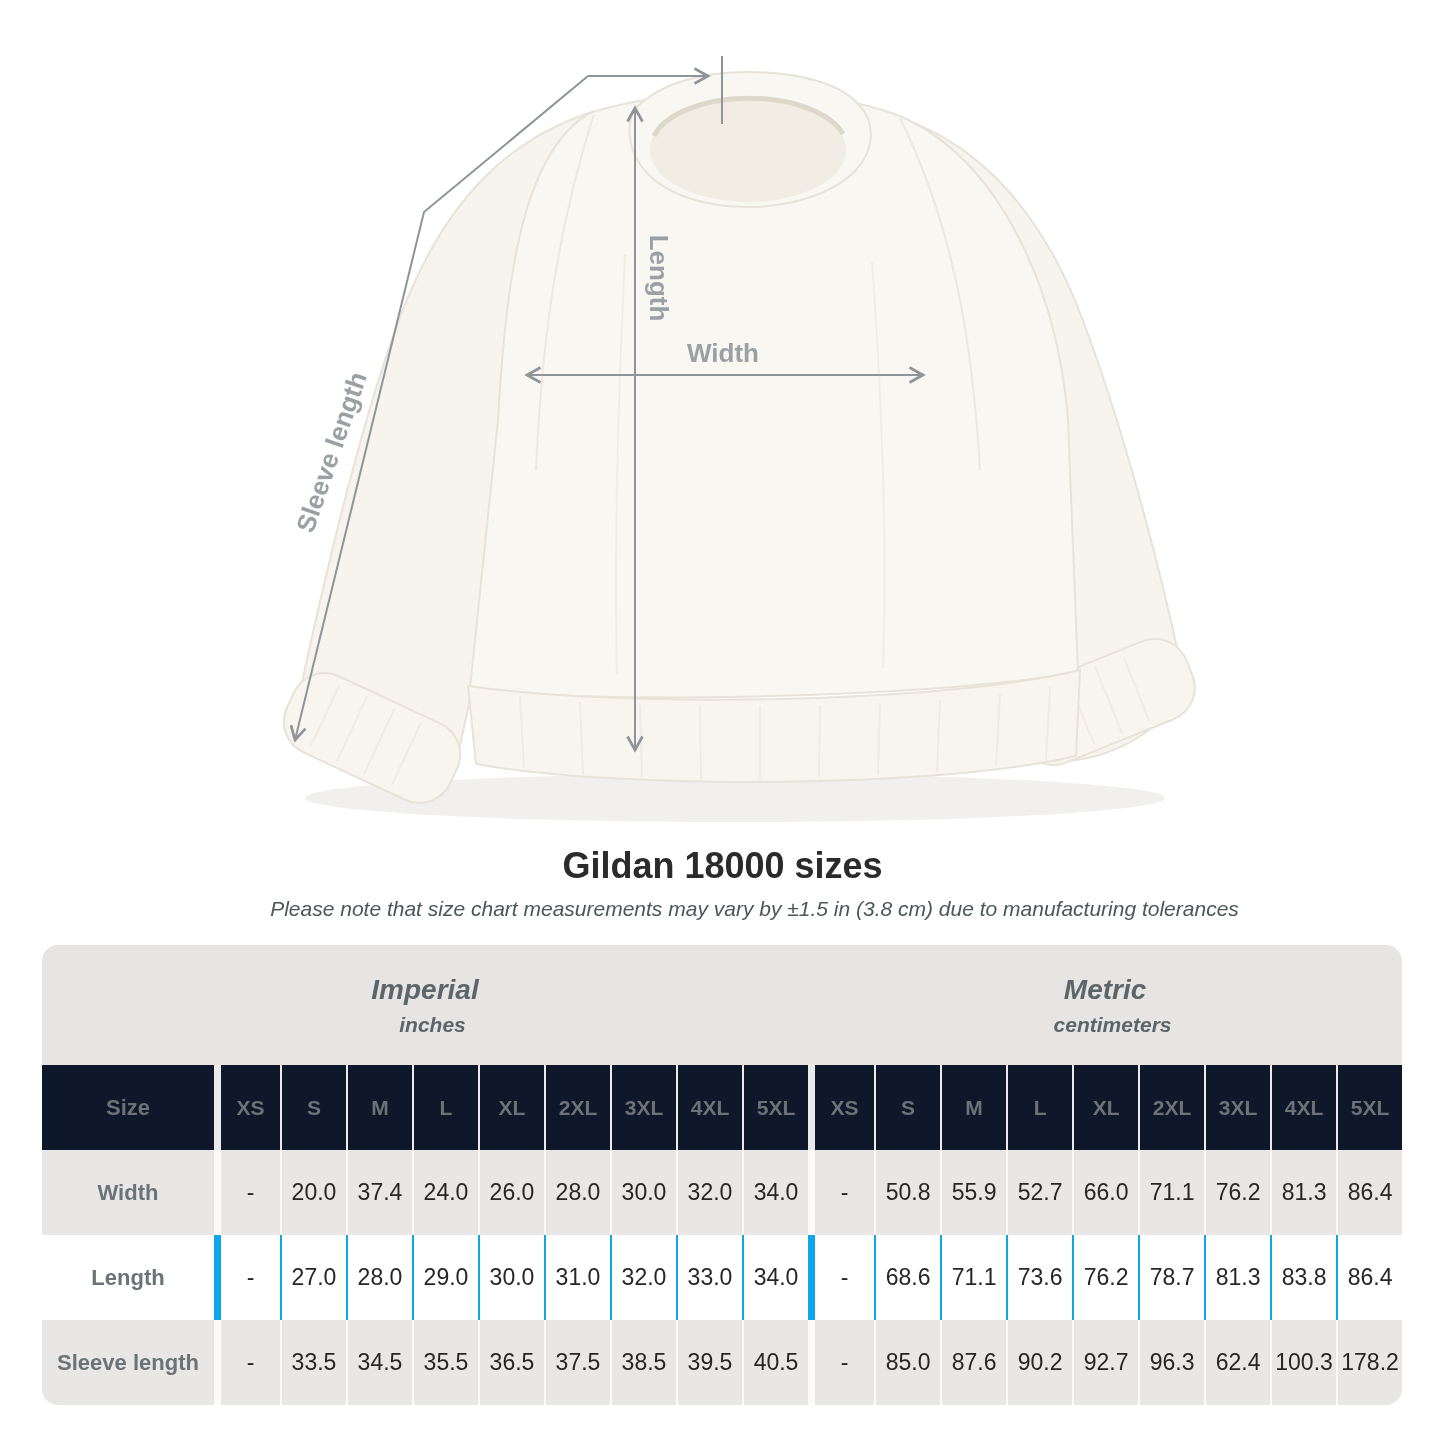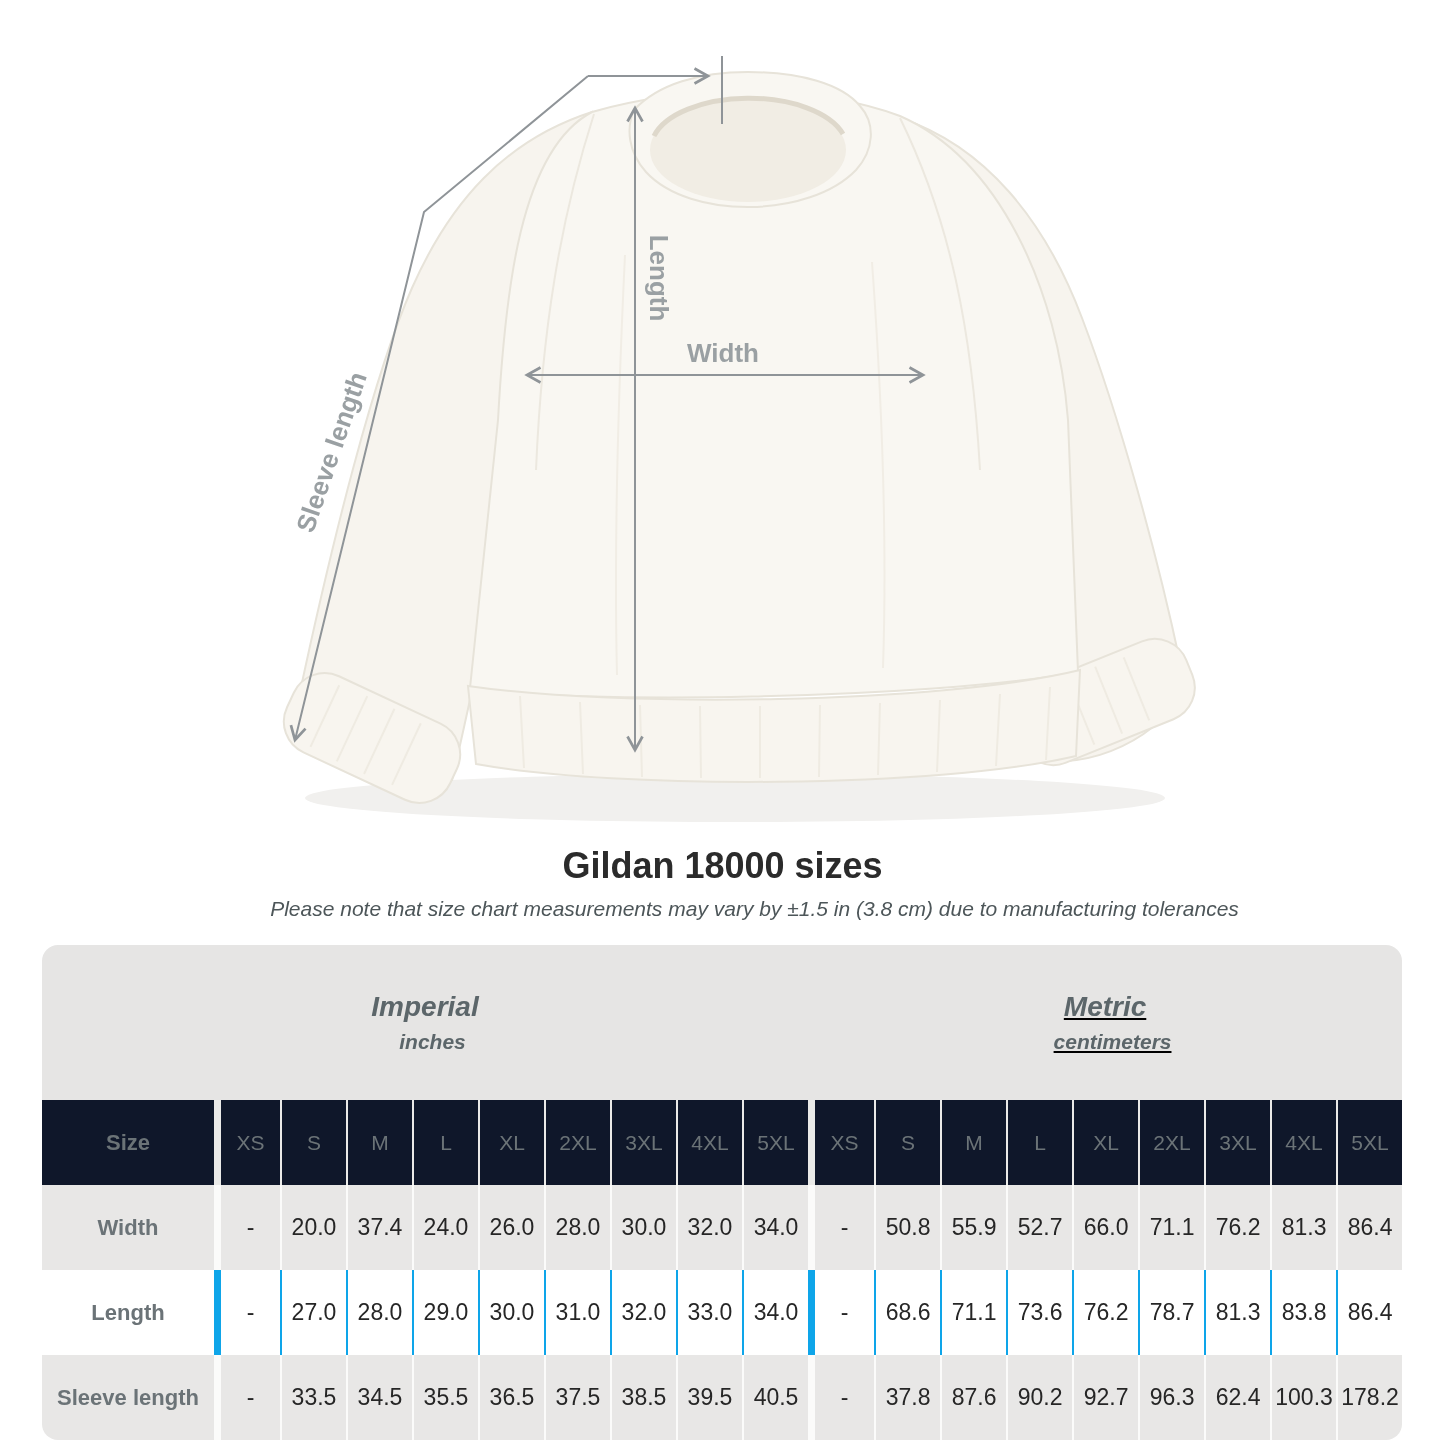--- a/index.html
+++ b/index.html
@@ -25,28 +25,28 @@
 
   
   #table-wrap { position:absolute; top:945px; left:42px; }
   table.size-table { border-collapse:separate; border-spacing:0; table-layout:fixed; width:1360px; }
   col.c-label { width:172px; }
   col.c-data  { width:66px; }
   .size-table th, .size-table td {
     padding:0; margin:0; text-align:center; vertical-align:middle; box-sizing:border-box;
     font-family:"Liberation Sans",sans-serif;
   }
-  .group-row th { background:#e6e5e4; height:155px; }
+  .group-row th { background:#e6e5e4; height:120px; }
   .group-row th:first-child { border-top-left-radius:16px; }
-  .group-row th:last-child  { border-top-right-radius:16px;text-decoration:underline; }
+  .group-row th:last-child  { border-top-right-radius:16px; }
   .g-label { font-style:italic; font-weight:700; font-size:28px; color:#5c666a; }
   .g-sub   { font-style:italic; font-size:21px; color:#5c666a; margin-top:7px;margin-left:15px; }
 
   .sizes-row th { background:#0f172a; height:85px; }
-  .sizes-row th.size-h { border-left:2px solid #eaeae8; font-weight:400; font-size:21px; color:#6b7377; }
+  .sizes-row th.size-h { border-left:2px solid #eaeae8; font-weight:700; font-size:21px; color:#6b7377; }
   .sizes-row th.size-h.sec-start { border-left-width:7px; }
 
   .rowlabel { font-weight:700; font-size:22px; color:#6b7377; }
 
   tbody tr { height:85px; }
   tbody tr.shaded th, tbody tr.shaded td { background:#e8e7e6; }
   tbody tr.plain  th, tbody tr.plain  td { background:#ffffff; }
   tbody td.val { border-left:2px solid #0ea5e9; font-size:23px; color:#262626; }
   tbody tr.shaded td.val { border-left-color:#fbfbfa; }
   tbody td.val.sec-start { border-left-width:7px; }
@@ -228,21 +228,21 @@
             <td class="val sec-start">-</td>
             <td class="val">33.5</td>
             <td class="val">34.5</td>
             <td class="val">35.5</td>
             <td class="val">36.5</td>
             <td class="val">37.5</td>
             <td class="val">38.5</td>
             <td class="val">39.5</td>
             <td class="val">40.5</td>
             <td class="val sec-start">-</td>
-            <td class="val">37.8</td>
+            <td class="val">85.0</td>
             <td class="val">87.6</td>
             <td class="val">90.2</td>
             <td class="val">92.7</td>
             <td class="val">96.3</td>
             <td class="val">62.4</td>
             <td class="val">100.3</td>
             <td class="val">178.2</td>
           </tr>
         </tbody>
     </table>

